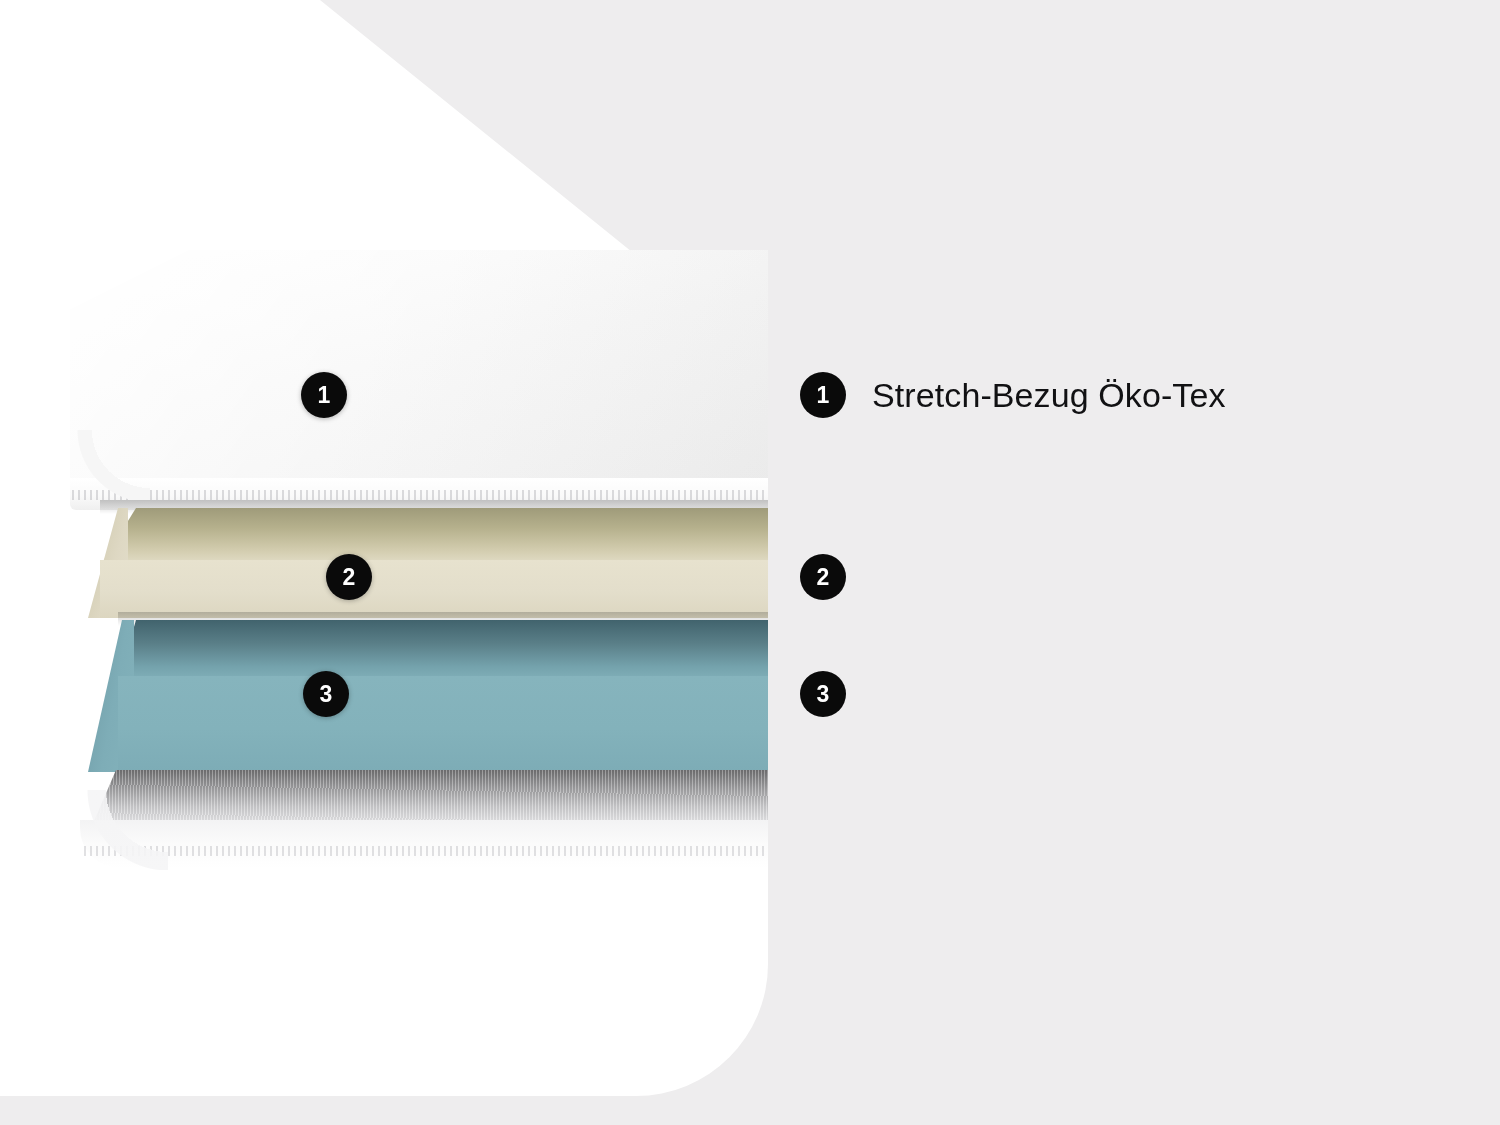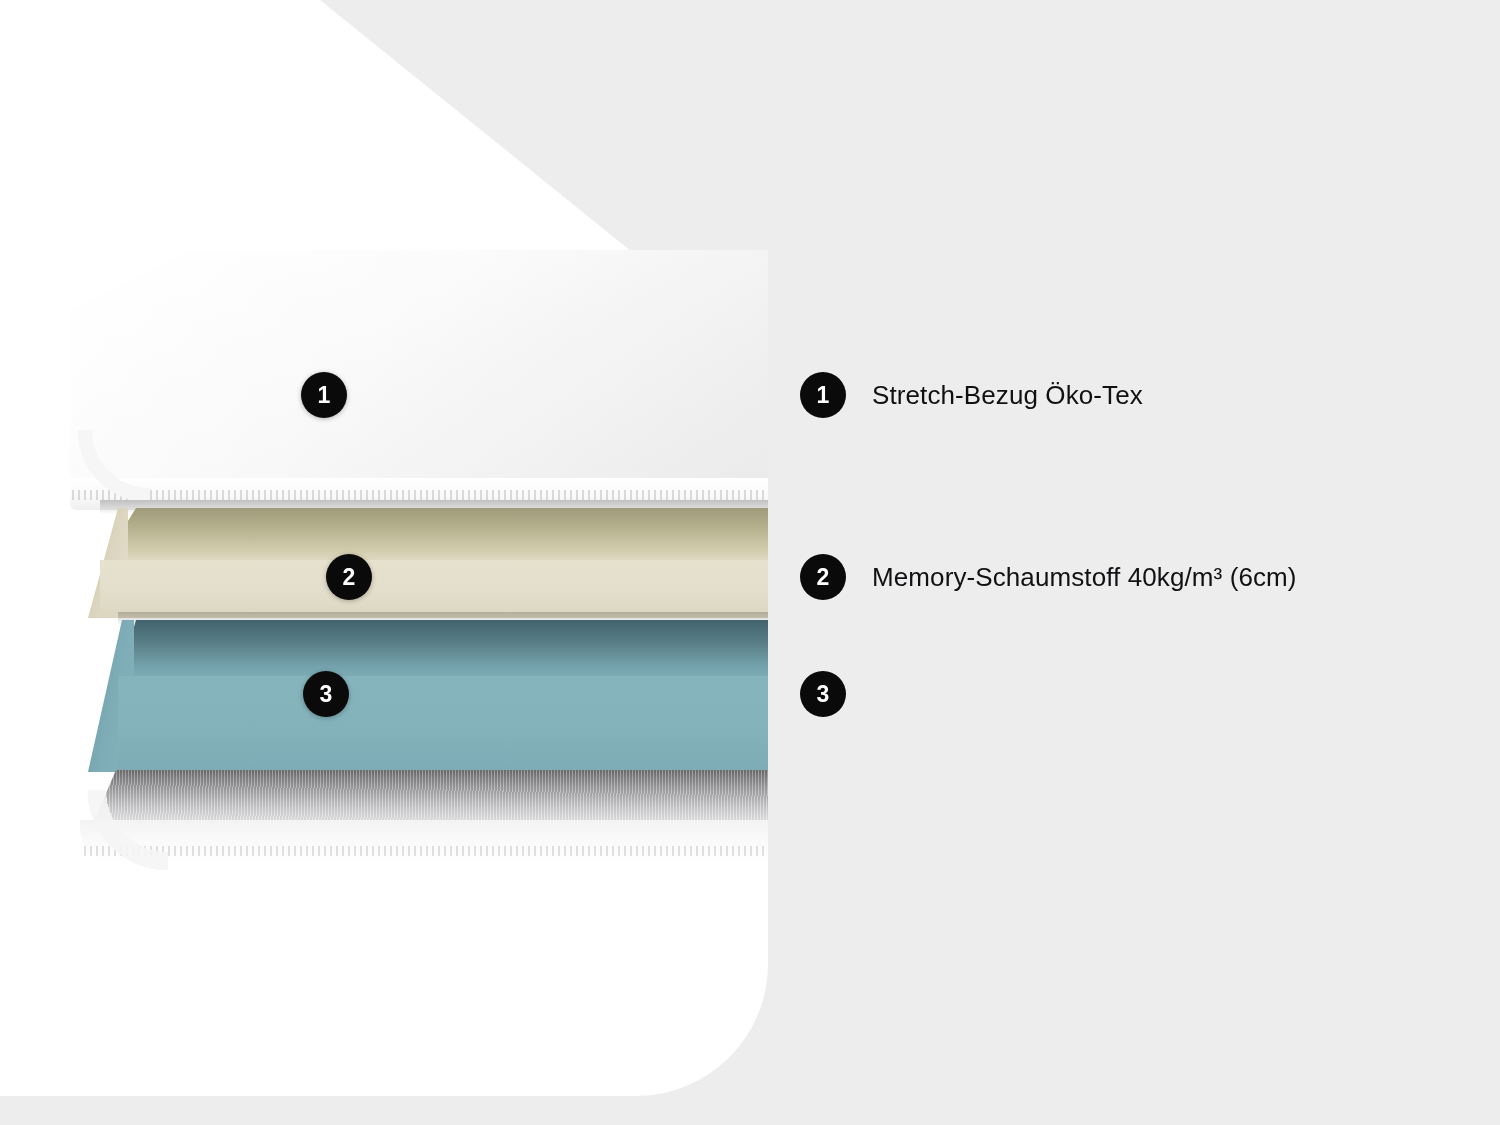--- a/index.html
+++ b/index.html
@@ -164,21 +164,21 @@
   .legend-row.r3 { top:671px; }
   .legend-badge {
     flex:0 0 auto;
     width:46px; height:46px; border-radius:50%;
     background:#0a0a0a; color:#ffffff;
     display:flex; align-items:center; justify-content:center;
     font-size:23px; font-weight:700; line-height:1;
   }
   .legend-text {
     margin-left:26px;
-    font-size:26px;
+    font-size:34px;
     line-height:37px;
     color:#111113;
     max-width:500px;
     padding-top:5px;
     letter-spacing:.1px;
   }
 </style>
 </head>
 <body>
 
@@ -226,21 +226,20 @@
 
   <div class="legend">
 
     <div class="legend-row r1">
       <div class="legend-badge">1</div>
       <div class="legend-text">Stretch-Bezug Öko-Tex</div>
     </div>
 
     <div class="legend-row r2">
       <div class="legend-badge">2</div>
-      <div class="legend-text">Memory-Schaumstoff 40kg/m³ (6cm)</div>
     </div>
 
     <div class="legend-row r3">
       <div class="legend-badge">3</div>
     </div>
 
   </div>
 </div>
 
 </body></html>

